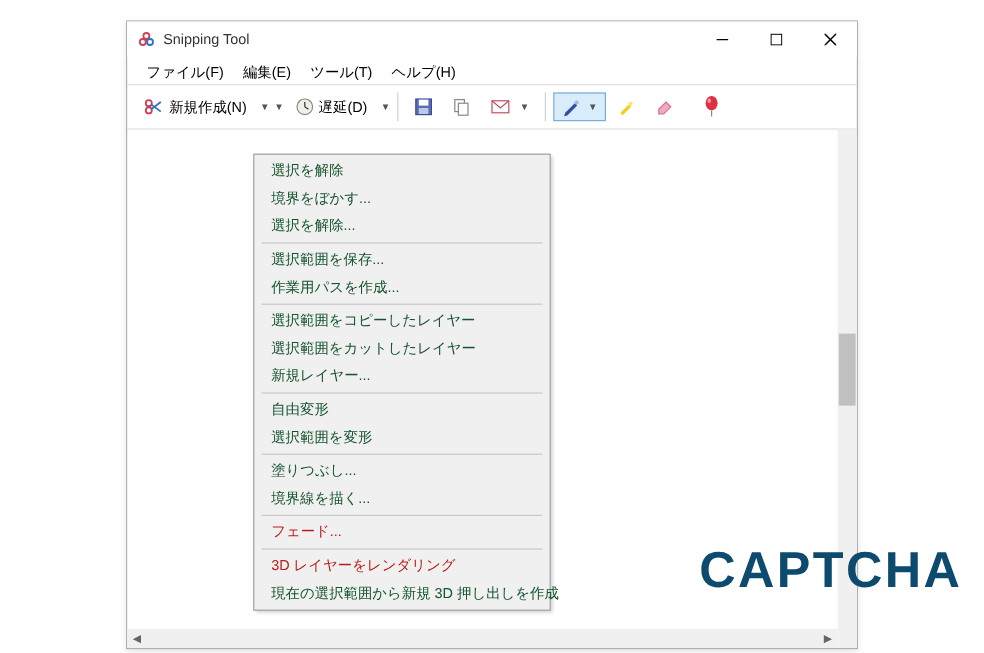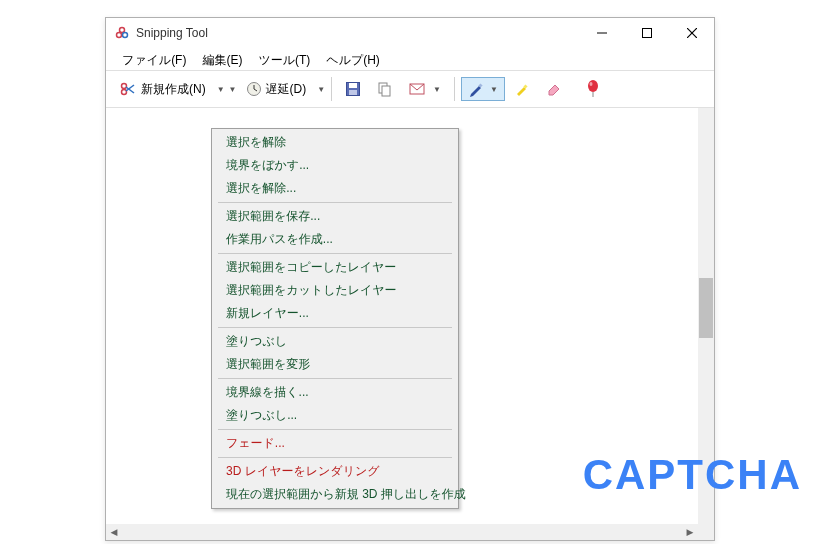--- a/index.html
+++ b/index.html
@@ -126,21 +126,21 @@
   .cm-sep {
     height: 1px; background: #c8c8c8; margin: 2px 4px;
   }
 
   .watermark {
     position: absolute;
     right: 18px;
     bottom: 45px;
     font-size: 42px;
     font-weight: 900;
-    color: #3b82f6;
+    color: #0c4a6e;
     letter-spacing: 2px;
     font-family: Arial, sans-serif;
   }
 
   .pen-active {
     border: 1px solid #7aaed6;
     background: #d8ecfb;
   }
 </style>
 </head>
@@ -274,25 +274,25 @@
         <div class="cm-item">境界をぼかす...</div>
         <div class="cm-item">選択を解除...</div>
         <div class="cm-sep"></div>
         <div class="cm-item">選択範囲を保存...</div>
         <div class="cm-item">作業用パスを作成...</div>
         <div class="cm-sep"></div>
         <div class="cm-item">選択範囲をコピーしたレイヤー</div>
         <div class="cm-item">選択範囲をカットしたレイヤー</div>
         <div class="cm-item">新規レイヤー...</div>
         <div class="cm-sep"></div>
-        <div class="cm-item">塗りつぶし</div>
+        <div class="cm-item">自由変形</div>
         <div class="cm-item">選択範囲を変形</div>
         <div class="cm-sep"></div>
+        <div class="cm-item">塗りつぶし...</div>
         <div class="cm-item">境界線を描く...</div>
-        <div class="cm-item">塗りつぶし...</div>
         <div class="cm-sep"></div>
         <div class="cm-item disabled">フェード...</div>
         <div class="cm-sep"></div>
         <div class="cm-item disabled">3D レイヤーをレンダリング</div>
         <div class="cm-item">現在の選択範囲から新規 3D 押し出しを作成</div>
       </div>
 
     <div class="hscroll">
       <span class="arrow left">◀</span>
       <span class="arrow right">▶</span>

